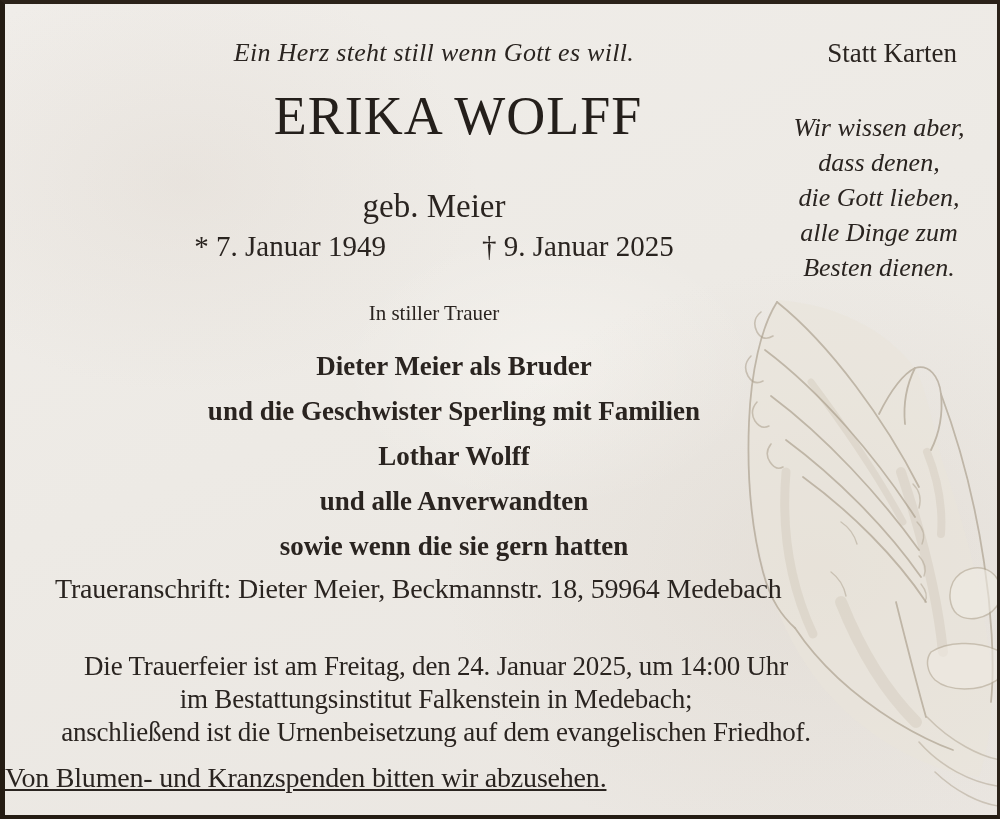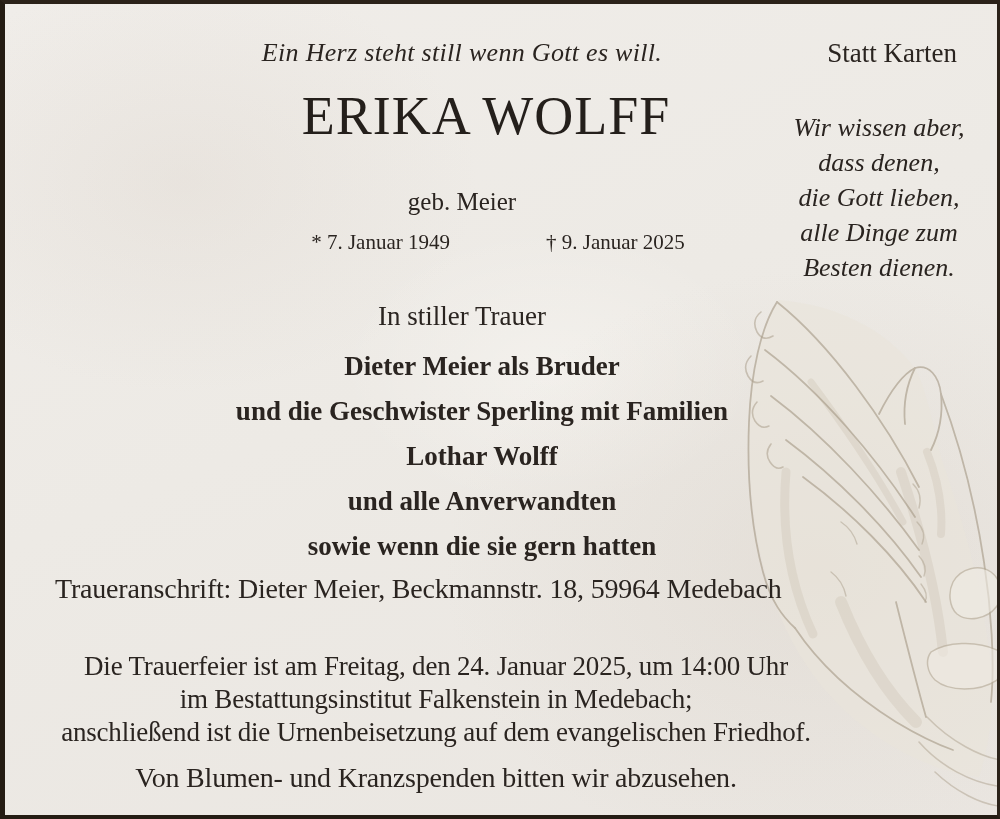--- a/index.html
+++ b/index.html
@@ -14,32 +14,32 @@
     background:
       radial-gradient(ellipse 420px 300px at 18% 22%, rgba(214,204,194,0.25), rgba(214,204,194,0) 70%),
       radial-gradient(ellipse 520px 420px at 82% 70%, rgba(208,198,186,0.28), rgba(208,198,186,0) 72%),
       radial-gradient(ellipse 300px 200px at 55% 45%, rgba(255,253,250,0.35), rgba(255,253,250,0) 70%),
       linear-gradient(158deg,#f0ede9 0%,#edeae5 45%,#eae6e1 100%);
     overflow:hidden;
     font-family:"Liberation Serif","DejaVu Serif",serif;
     color:#2a2420;
   }
   .abs{position:absolute;}
-  .col{left:0;width:858px;text-align:center;margin-left:28px;}
+  .col{left:0;width:858px;text-align:center;}
   .epigraph{top:34px;font-size:26px;font-style:italic;letter-spacing:0.3px;}
   .statt{top:34px;right:40px;font-size:27px;}
   .name{top:85px;font-size:54px;line-height:1;letter-spacing:1px;color:#241f1b;padding-left:24px;}
-  .maiden{top:184px;font-size:25px;}
-  .dates{top:226px;font-size:21px;display:flex;justify-content:center;gap:96px;padding-left:36px;}
+  .maiden{top:184px;font-size:33px;}
+  .dates{top:226px;font-size:29px;display:flex;justify-content:center;gap:96px;}
   .verse{top:106px;left:738px;width:272px;text-align:center;font-style:italic;font-size:26px;line-height:35px;}
-  .intro{top:297px;font-size:27px;}
+  .intro{top:297px;font-size:21px;}
   .mourners{top:340px;font-size:27px;font-weight:bold;line-height:45px;padding-left:20px;}
   .address{top:569px;left:50px;font-size:28px;letter-spacing:-0.2px;}
   .funeral{top:646px;left:0;width:862px;text-align:center;font-size:27px;line-height:33px;letter-spacing:-0.2px;}
-  .flowers{top:758px;left:0;width:862px;text-align:center;font-size:28px;letter-spacing:-0.2px;}
+  .flowers{top:758px;left:0;width:862px;font-size:28px;letter-spacing:-0.2px;text-decoration:underline;}
   .hands{left:686px;top:268px;width:312px;height:548px;}
 </style>
 </head>
 <body>
 
 <div class="card">
 
   <svg class="abs hands" viewBox="0 0 312 548" aria-hidden="true">
 
     <path d="M88,28 C60,70 52,150 62,235 C70,310 95,380 150,435 C195,478 245,500 288,505 C300,468 304,430 298,380 C290,310 272,250 250,185 C242,150 234,115 225,98 C195,55 140,32 88,28 Z" fill="#e9e4db" opacity="0.6"></path>

